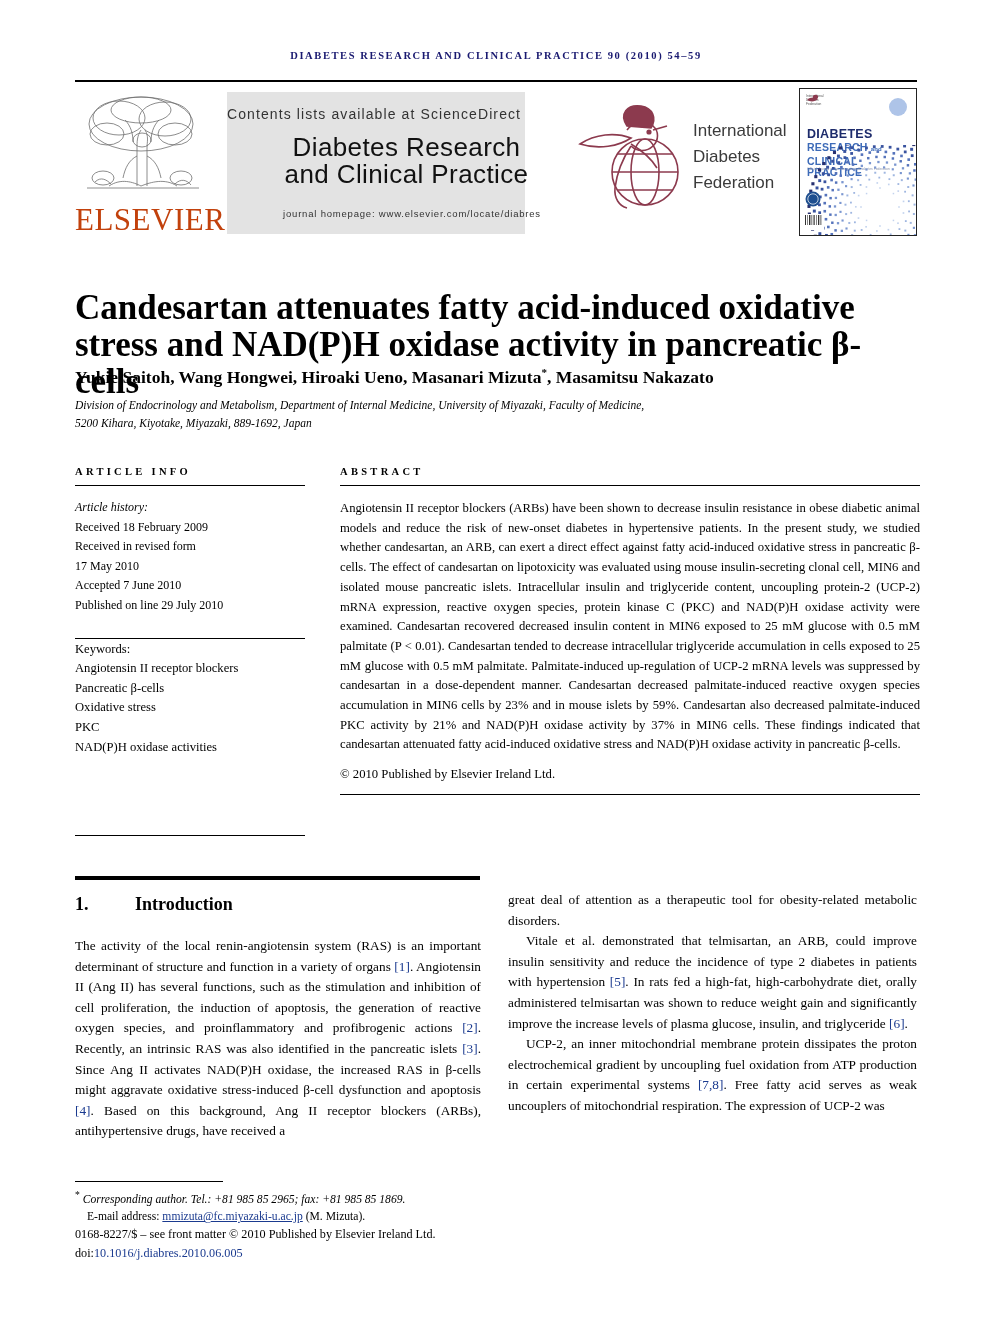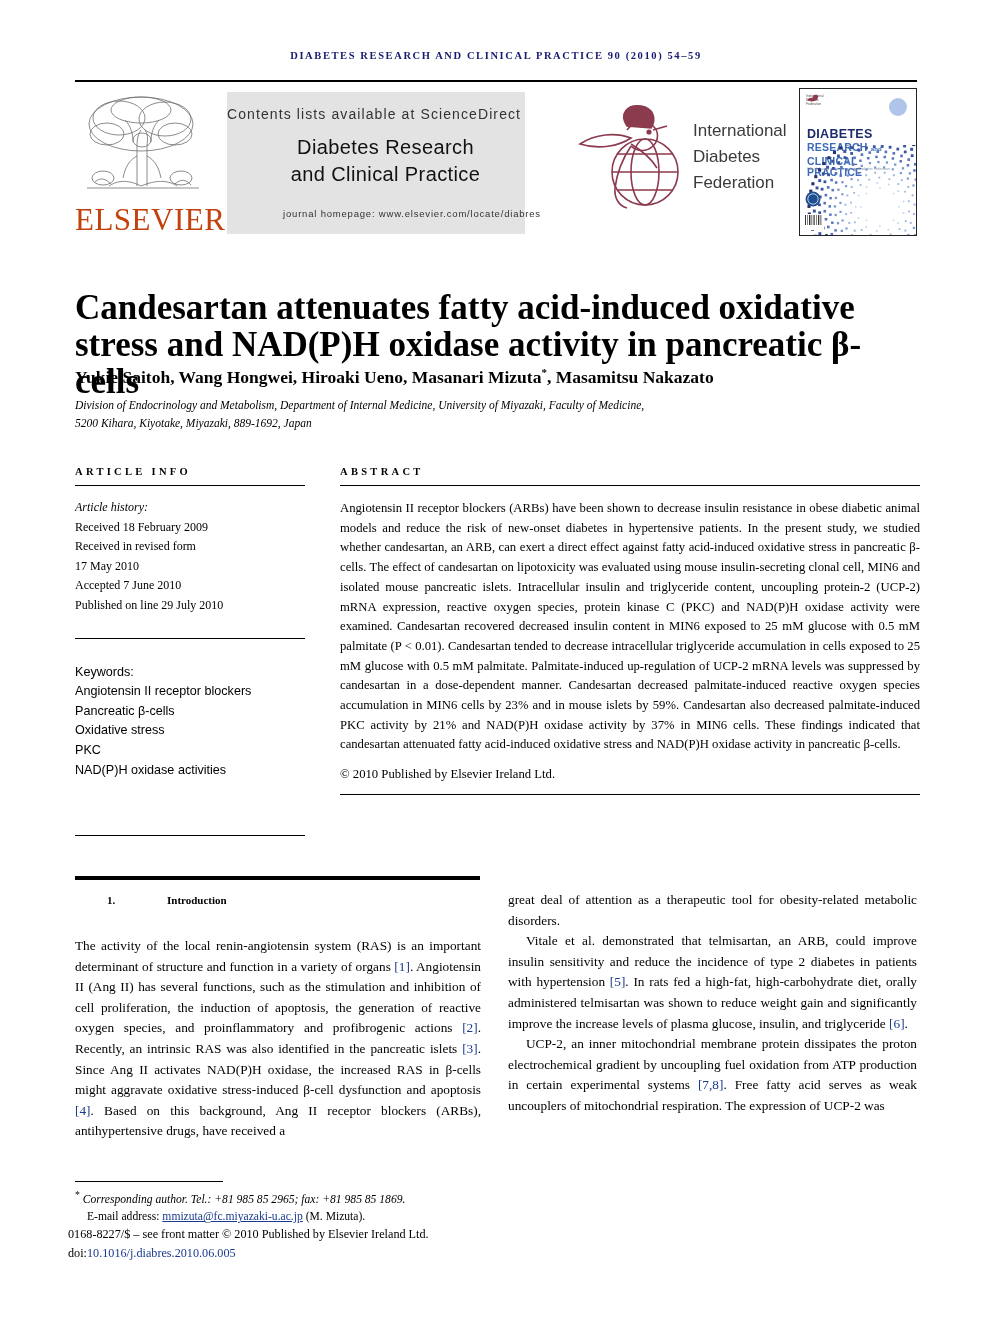--- a/index.html
+++ b/index.html
@@ -77,24 +77,25 @@
     font-size: 14px;
     letter-spacing: 1.1px;
     color: #333;
   }
   .sd-title {
     position: absolute;
     left: 0; top: 42px;
     width: 317px;
     text-align: center;
     font-family: "Liberation Sans", sans-serif;
-    font-size: 20px;
+    font-size: 26px;
     line-height: 27px;
     letter-spacing: 0.4px;
     color: #111;
+    padding-left: 21px;
   }
   .sd-home {
     position: absolute;
     left: 0; top: 116px;
     width: 298px;
     text-align: center;
     font-family: "Liberation Sans", sans-serif;
     font-size: 9.5px;
     letter-spacing: 0.8px;
     color: #333;
@@ -217,22 +218,22 @@
   }
   .info-body {
     margin-top: 12px;
     font-family: "Liberation Serif", serif;
     font-size: 12px;
     line-height: 19.6px;
   }
   .info-body .ital { font-style: italic; }
   .kw-rule { border-top: 1px solid #000; margin-top: 22px; }
   .kw-body {
-    margin-top: 24px;
-    font-family: Liberation Sans, sans-serif;
+    margin-top: 1px;
+    font-family: Liberation Serif, serif;
     font-size: 12.6px;
     line-height: 19.6px;
   }
   .abs-body {
     margin-top: 13px;
     font-family: "Liberation Serif", serif;
     font-size: 12.7px;
     line-height: 19.7px;
     text-align: justify;
   }
@@ -260,22 +261,21 @@
     width: 405px;
     height: 4px;
     background: #000;
   }
   .h1 {
     position: absolute;
     left: 75px; top: 894px;
     width: 405px;
     font-family: "Liberation Serif", serif;
     font-weight: bold;
-    font-size: 11px;
-    margin-left: 32px;
+    font-size: 18px;
   }
   .h1 .num { display: inline-block; width: 60px; }
   .bodycol-l {
     position: absolute;
     left: 75px; top: 936px;
     width: 406px;
     font-family: "Liberation Serif", serif;
     font-size: 13.3px;
     line-height: 20.6px;
     text-align: justify;
@@ -311,21 +311,21 @@
     position: absolute;
     left: 75px; top: 1186px;
     width: 430px;
     font-family: "Liberation Serif", serif;
     font-size: 11.6px;
     line-height: 17.5px;
   }
   .footnote .fn1 { font-style: italic; }
   .foot-issn {
     position: absolute;
-    left: 68px; top: 1225px;
+    left: 75px; top: 1225px;
     width: 560px;
     font-family: "Liberation Serif", serif;
     font-size: 12.2px;
     line-height: 18.5px;
   }
 </style>
 </head>
 <body>
 
 <div class="page">

